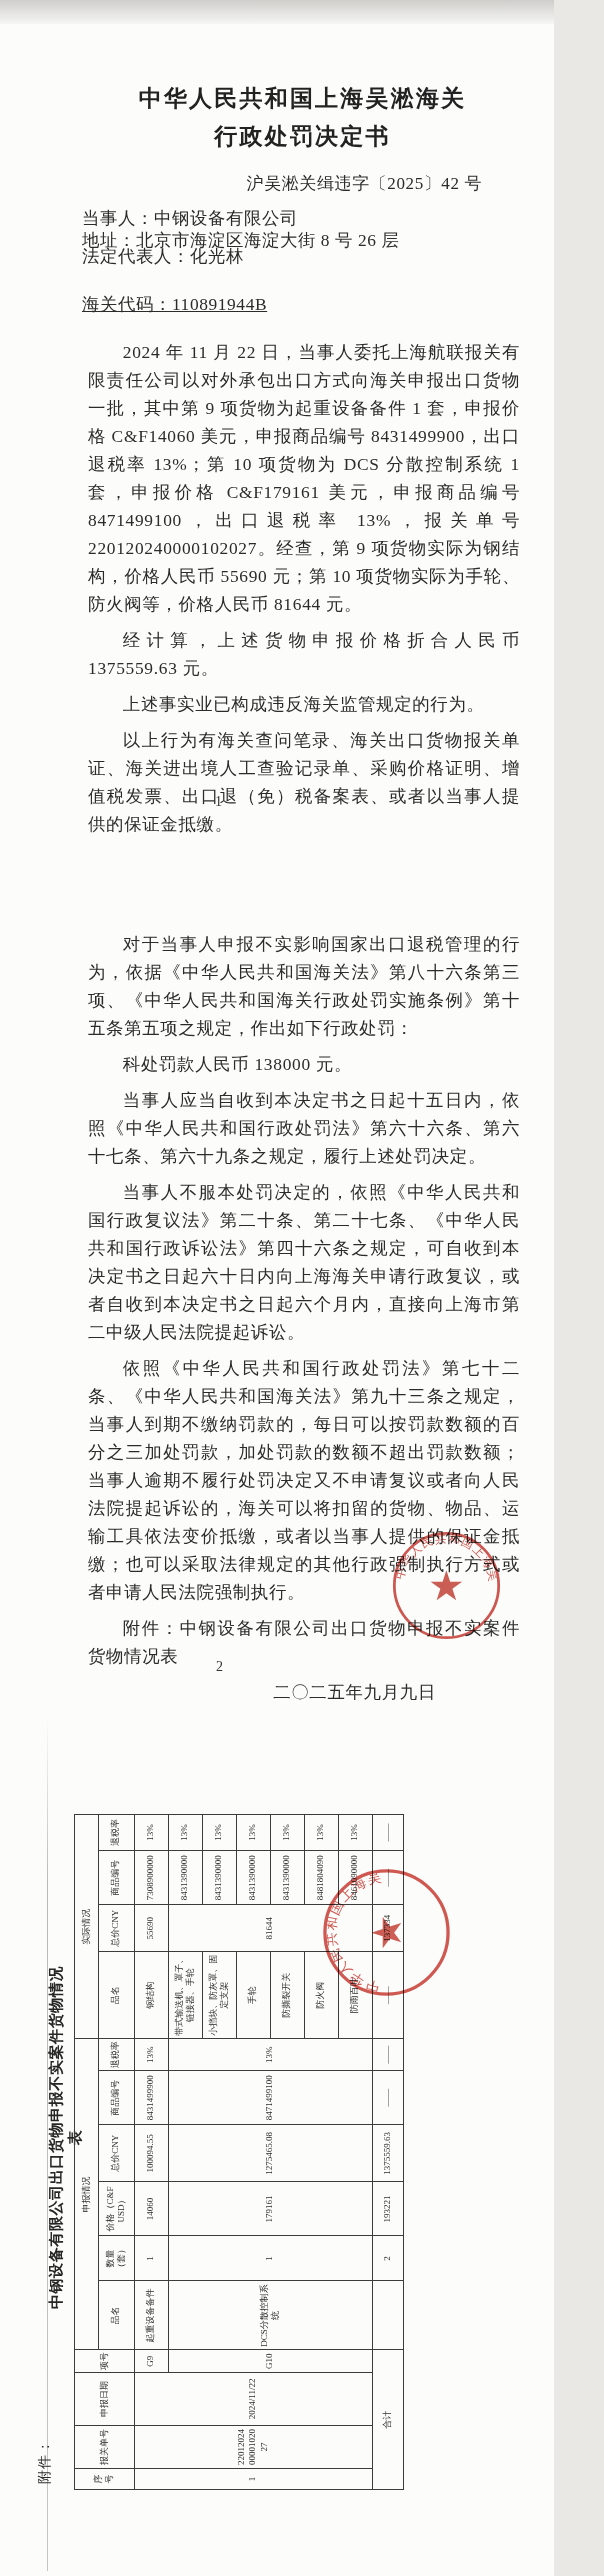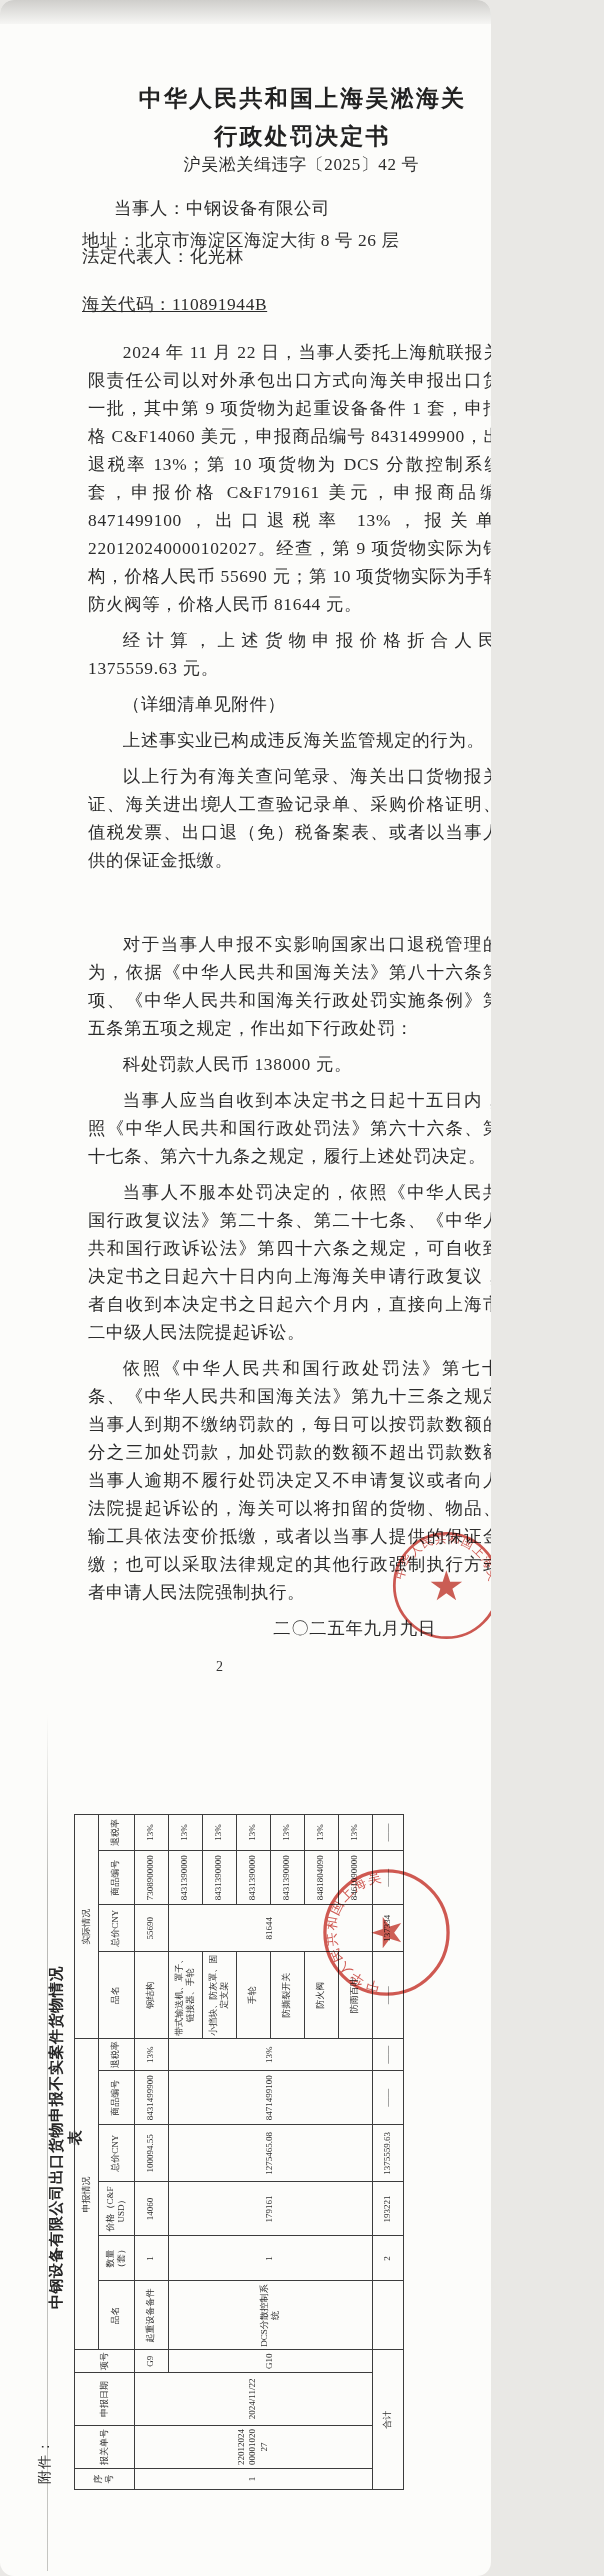--- a/index.html
+++ b/index.html
@@ -1,17 +1,17 @@
 <!DOCTYPE html>
 <html style="font-size:9px"><head>
 <meta charset="utf-8">
 <style>
   html,body{margin:0;padding:0;background:#e9e8e5;}
-  #page{position:relative;width:491px;height:2576px;background:#fcfcfa;overflow:hidden;
-        font-family:"Liberation Serif","DejaVu Serif",serif;color:#2b2b2b;border-radius:14px;}
+  #page{position:relative;width:554px;height:2576px;background:#fcfcfa;overflow:hidden;
+        font-family:"Liberation Serif","DejaVu Serif",serif;color:#2b2b2b;}
   #top-shade{position:absolute;left:0;top:0;width:605px;height:23.5px;
         background:linear-gradient(#cfcecb,#f6f6f4);}
   
   .doc-title{position:absolute;width:605px;text-align:center;font-weight:bold;
         font-size:23px;letter-spacing:2.2px;color:#222;}
   .doc-no{position:absolute;right:72px;font-size:17px;letter-spacing:0.6px;}
   .info-line{position:absolute;left:82px;font-size:17.4px;letter-spacing:0.6px;white-space:nowrap;}
   .body-block{position:absolute;left:80px;width:448px;font-size:17.4px;line-height:28px;
         text-align:justify;letter-spacing:0.7px;}
   .body-block p{margin:8px;text-indent:2em;}
@@ -42,43 +42,43 @@
         background:linear-gradient(rgba(140,140,135,.0),rgba(130,130,125,.55) 20%,rgba(130,130,125,.45));}
 </style>
 </head>
 <body>
 
 <div id="page">
   <div id="top-shade"></div>
 
   <div class="doc-title" style="top:83px;">中华人民共和国上海吴淞海关</div>
   <div class="doc-title" style="top:121px;">行政处罚决定书</div>
-  <div class="doc-no" style="top:153px;">沪吴淞关缉违字〔2025〕42 号</div>
-
-  <div class="info-line" style="top:196px;margin-left:32px;">当事人：中钢设备有限公司</div>
+  <div class="doc-no" style="top:172px;">沪吴淞关缉违字〔2025〕42 号</div>
+
+  <div class="info-line" style="top:206px;">当事人：中钢设备有限公司</div>
   <div class="info-line" style="top:228px;">地址：北京市海淀区海淀大街 8 号 26 层</div>
   <div class="info-line" style="top:244px;">法定代表人：化光林</div>
   <div class="info-line" style="top:292px;text-decoration:underline;">海关代码：110891944B</div>
 
   <div class="body-block" style="top:330px;">
     <p>2024 年 11 月 22 日，当事人委托上海航联报关有限责任公司以对外承包出口方式向海关申报出口货物一批，其中第 9 项货物为起重设备备件 1 套，申报价格 C&amp;F14060 美元，申报商品编号 8431499900，出口退税率 13%；第 10 项货物为 DCS 分散控制系统 1 套，申报价格 C&amp;F179161 美元，申报商品编号 8471499100，出口退税率 13%，报关单号 220120240000102027。经查，第 9 项货物实际为钢结构，价格人民币 55690 元；第 10 项货物实际为手轮、防火阀等，价格人民币 81644 元。</p>
     <p>经计算，上述货物申报价格折合人民币 1375559.63 元。</p>
-    <p>（详细清单见附件）</p>
     <p>上述事实业已构成违反海关监管规定的行为。</p>
     <p>以上行为有海关查问笔录、海关出口货物报关单证、海关进出境人工查验记录单、采购价格证明、增值税发票、出口退（免）税备案表、或者以当事人提供的保证金抵缴。</p>
   </div>
 
   <div class="page-num" style="left:215px;top:794px;">1</div>
 
   <div class="body-block" style="top:922px;">
     <p>对于当事人申报不实影响国家出口退税管理的行为，依据《中华人民共和国海关法》第八十六条第三项、《中华人民共和国海关行政处罚实施条例》第十五条第五项之规定，作出如下行政处罚：</p>
     <p>科处罚款人民币 138000 元。</p>
     <p>当事人应当自收到本决定书之日起十五日内，依照《中华人民共和国行政处罚法》第六十六条、第六十七条、第六十九条之规定，履行上述处罚决定。</p>
     <p>当事人不服本处罚决定的，依照《中华人民共和国行政复议法》第二十条、第二十七条、《中华人民共和国行政诉讼法》第四十六条之规定，可自收到本决定书之日起六十日内向上海海关申请行政复议，或者自收到本决定书之日起六个月内，直接向上海市第二中级人民法院提起诉讼。</p>
     <p>依照《中华人民共和国行政处罚法》第七十二条、《中华人民共和国海关法》第九十三条之规定，当事人到期不缴纳罚款的，每日可以按罚款数额的百分之三加处罚款，加处罚款的数额不超出罚款数额；当事人逾期不履行处罚决定又不申请复议或者向人民法院提起诉讼的，海关可以将扣留的货物、物品、运输工具依法变价抵缴，或者以当事人提供的保证金抵缴；也可以采取法律规定的其他行政强制执行方式或者申请人民法院强制执行。</p>
+    <p>附件：中钢设备有限公司出口货物申报不实案件货物情况表</p>
     <p class="right-line" style="padding-right:84px;">二〇二五年九月九日</p>
   </div>
 
   <div class="page-num" style="left:216px;top:1659px;">2</div>
 
   <div class="seal" style="left:391px;top:1530px;width:111px;height:111px;">
     <svg width="111" height="111" viewBox="0 0 200 200">
       <circle cx="100" cy="100" r="94" fill="none" stroke="#c5342c" stroke-width="5"></circle>
       <defs>
           <path id="arc1" d="M 22 100 A 78 78 0 1 1 178 100"></path>

